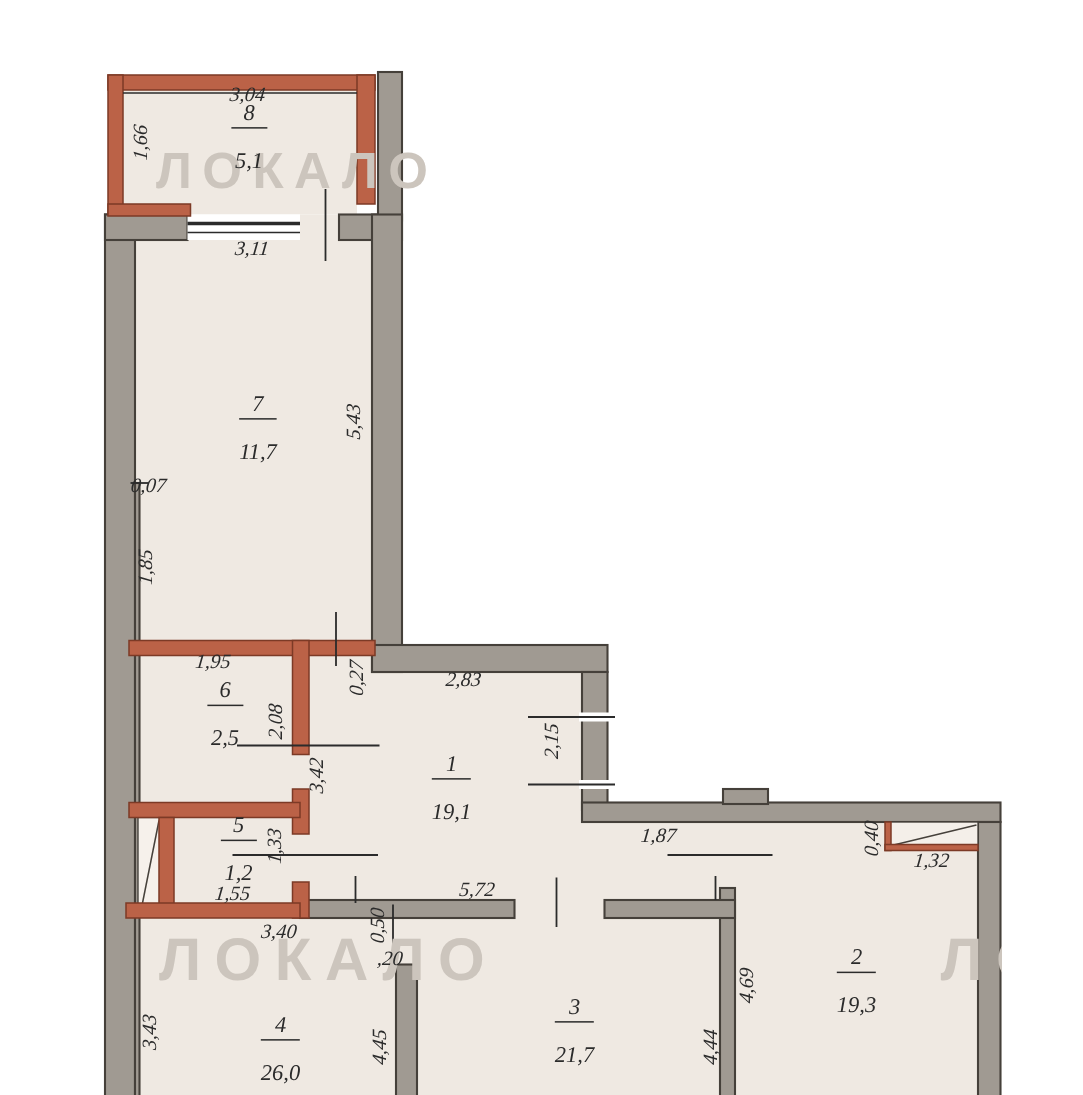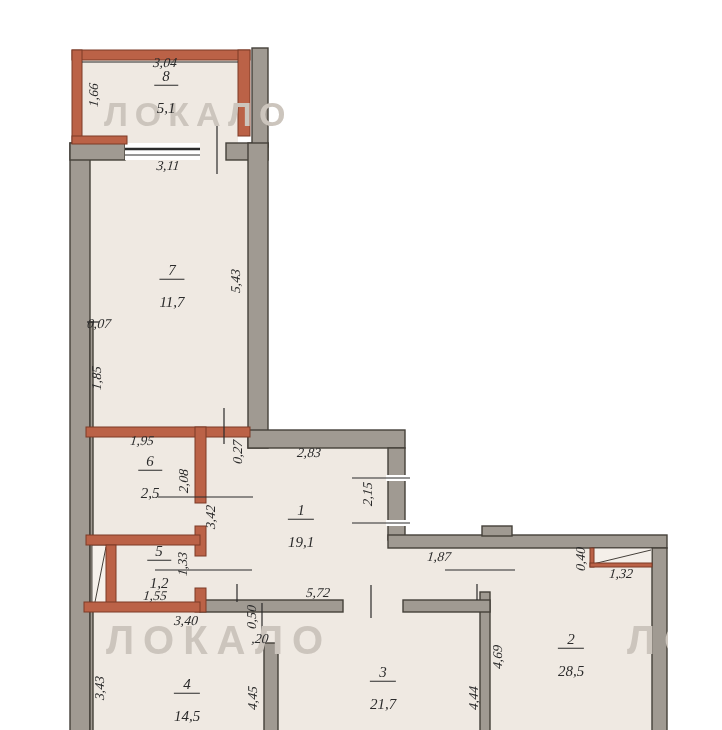--- a/index.html
+++ b/index.html
@@ -137,29 +137,29 @@
   <div class="roomlbl" style="left:301px;top:526px;">
     <span class="num">1</span>
     <span class="area">19,1</span>
   </div>
   <div class="roomlbl" style="left:159px;top:567px;">
     <span class="num">5</span>
     <span class="area">1,2</span>
   </div>
   <div class="roomlbl" style="left:187px;top:700px;">
     <span class="num">4</span>
-    <span class="area">14,5</span>
+    <span class="area">26,0</span>
   </div>
   <div class="roomlbl" style="left:383px;top:688px;">
     <span class="num">3</span>
     <span class="area">21,7</span>
   </div>
   <div class="roomlbl" style="left:571px;top:655px;">
     <span class="num">2</span>
-    <span class="area">28,5</span>
+    <span class="area">19,3</span>
   </div>
 
   <div class="dim" style="left:165px;top:63px;">3,04</div>
   <div class="dim rot" style="left:94px;top:95px;">1,66</div>
   <div class="dim" style="left:168px;top:166px;">3,11</div>
   <div class="dim rot" style="left:236px;top:281px;">5,43</div>
   <div class="dim" style="left:99px;top:324px;">0,07</div>
   <div class="dim rot" style="left:97px;top:378px;">1,85</div>
   <div class="dim" style="left:142px;top:441px;">1,95</div>
   <div class="dim" style="left:309px;top:453px;">2,83</div>

